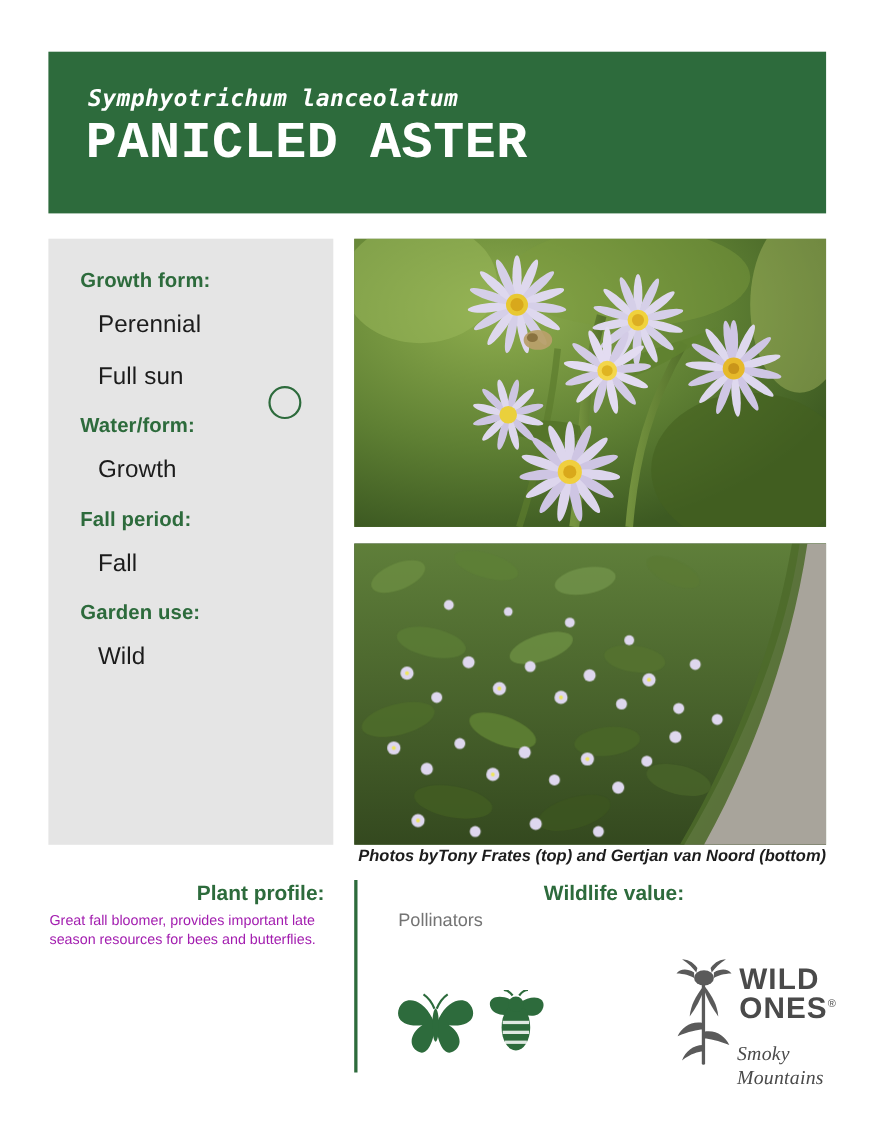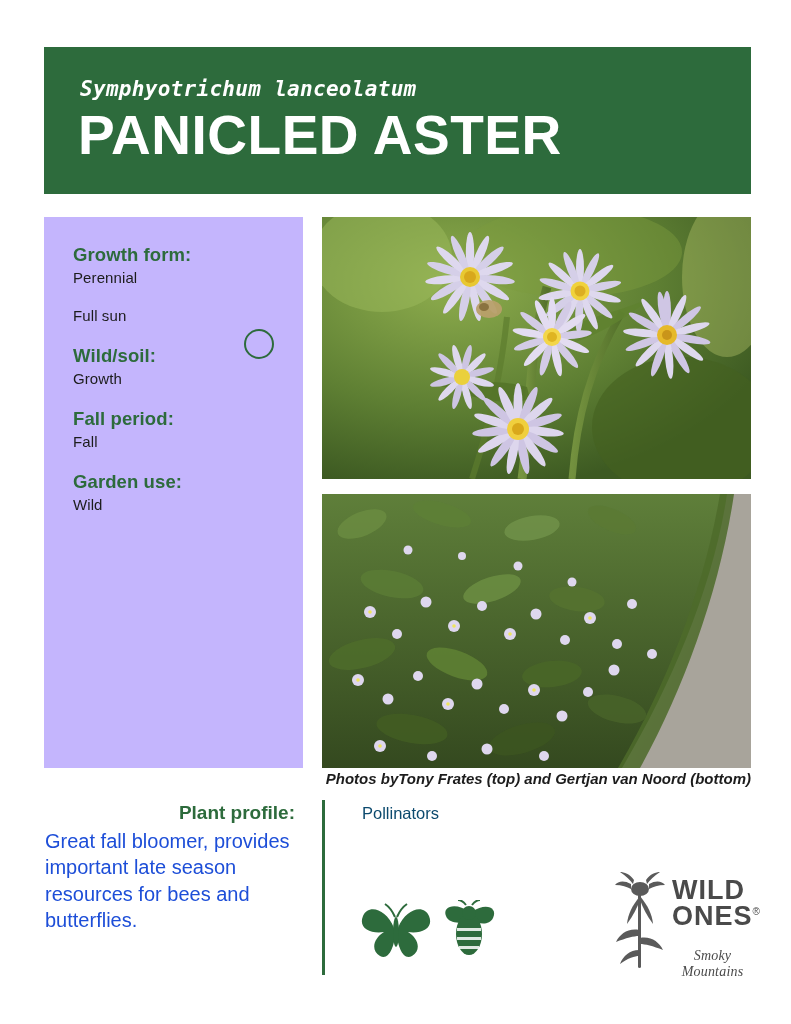--- a/index.html
+++ b/index.html
@@ -36,55 +36,55 @@
   .sci-name {
     font-family: "DejaVu Sans Mono", monospace;
     font-style: italic;
     font-size: 21px;
     color: #ffffff;
     letter-spacing: 0.3px;
     font-weight: 700;
     margin: 0 0 6px 2px;
   }
   .common-name {
-    font-family: Liberation Sans, sans-serif;
+    font-family: Liberation Mono, monospace;
     font-weight: bold;
-    font-size: 55px;
+    font-size: 47px;
     color: #ffffff;
     letter-spacing: 0.5px;
     line-height: 1.05;
     margin: 0;
   }
 
   
   .facts {
     position: absolute;
     left: 44px;
     top: 217px;
     width: 259px;
     height: 551px;
-    background: #c4b5fd;
+    background: #e5e5e5;
     box-sizing: border-box;
     padding: 27px 0 12px 29px;
   }
   .fact {
     margin-bottom: 21px;
     position: relative;
   }
   .fact-label {
     font-size: 18.5px;
     font-weight: bold;
     color: #2d6b3c;
     margin: 0 0 3px 0;
     letter-spacing: 0.1px;
   }
   .fact-value {
-    font-size: 15px;
+    font-size: 22px;
     color: #1c1c1c;
-    margin: 0;
+    margin: 16px;
     letter-spacing: 0.1px;
   }
   .sun-circle {
     position: absolute;
     left: 171px;
     top: 22px;
     width: 30px;
     height: 30px;
     border: 2.5px solid #2d6b3c;
     border-radius: 50%;
@@ -138,34 +138,34 @@
     width: 250px;
   }
   .section-label {
     font-size: 19px;
     font-weight: bold;
     color: #2d6b3c;
     margin: 0 0 4px 0;
     text-align: right;
   }
   .profile-text {
-    font-size: 20px;
-    color: #1d4ed8;
+    font-size: 13px;
+    color: #a21caf;
     line-height: 1.32;
     margin: 0;
   }
   .wildlife {
     position: absolute;
     left: 362px;
     top: 802px;
     width: 260px;
   }
   .wildlife-value {
     font-size: 16.5px;
-    color: #0c4a6e;
+    color: #737373;
     margin: 2px 0 0 0;
   }
   .critters {
     position: absolute;
     left: 360px;
     top: 898px;
     display: flex;
     align-items: flex-end;
     gap: 8px;
   }
@@ -193,24 +193,23 @@
     font-size: 10px;
     vertical-align: super;
     font-weight: normal;
   }
   .logo-sub {
     position: absolute;
     left: 60px;
     top: 76px;
     font-family: "Liberation Serif", serif;
     font-style: italic;
-    font-size: 14px;
+    font-size: 18px;
     color: #4a4a4a;
     letter-spacing: 0.2px;
-    text-align: center;
   }
 </style>
 </head>
 <body>
 
 <div class="page">
 
   <div class="header">
     <div class="sci-name">Symphyotrichum lanceolatum</div>
     <div class="common-name">PANICLED ASTER</div>
@@ -222,21 +221,21 @@
       <p class="fact-label">Growth form:</p>
       <p class="fact-value">Perennial</p>
     </div>
 
     <div class="fact">
       <p class="fact-value">Full sun</p>
       <span class="sun-circle"></span>
     </div>
 
     <div class="fact">
-      <p class="fact-label">Wild/soil:</p>
+      <p class="fact-label">Water/form:</p>
       <p class="fact-value">Growth</p>
     </div>
 
 
     <div class="fact">
       <p class="fact-label">Fall period:</p>
       <p class="fact-value">Fall</p>
     </div>
 
     <div class="fact">
@@ -493,20 +492,21 @@
   <div class="photo-credit">Photos byTony Frates (top) and Gertjan van Noord (bottom)</div>
 
   <div class="divider"></div>
 
   <div class="profile">
     <p class="section-label">Plant profile:</p>
     <p class="profile-text">Great fall bloomer, provides important late season resources for bees and butterflies.</p>
   </div>
 
   <div class="wildlife">
+    <p class="section-label">Wildlife value:</p>
     <p class="wildlife-value">Pollinators</p>
   </div>
 
   <div class="critters">
     <span>
       <svg width="72" height="64" viewBox="0 0 72 64" xmlns="http://www.w3.org/2000/svg">
         <g fill="#2d6b3c">
           <path d="M34 30 C 26 10, 8 6, 3 18 C -2 30, 10 36, 24 34 C 14 40, 10 52, 20 58 C 29 63, 34 48, 35 38 Z"></path>
           <path d="M38 30 C 46 10, 64 6, 69 18 C 74 30, 62 36, 48 34 C 58 40, 62 52, 52 58 C 43 63, 38 48, 37 38 Z"></path>
           <ellipse cx="36" cy="34" rx="3" ry="15"></ellipse>

